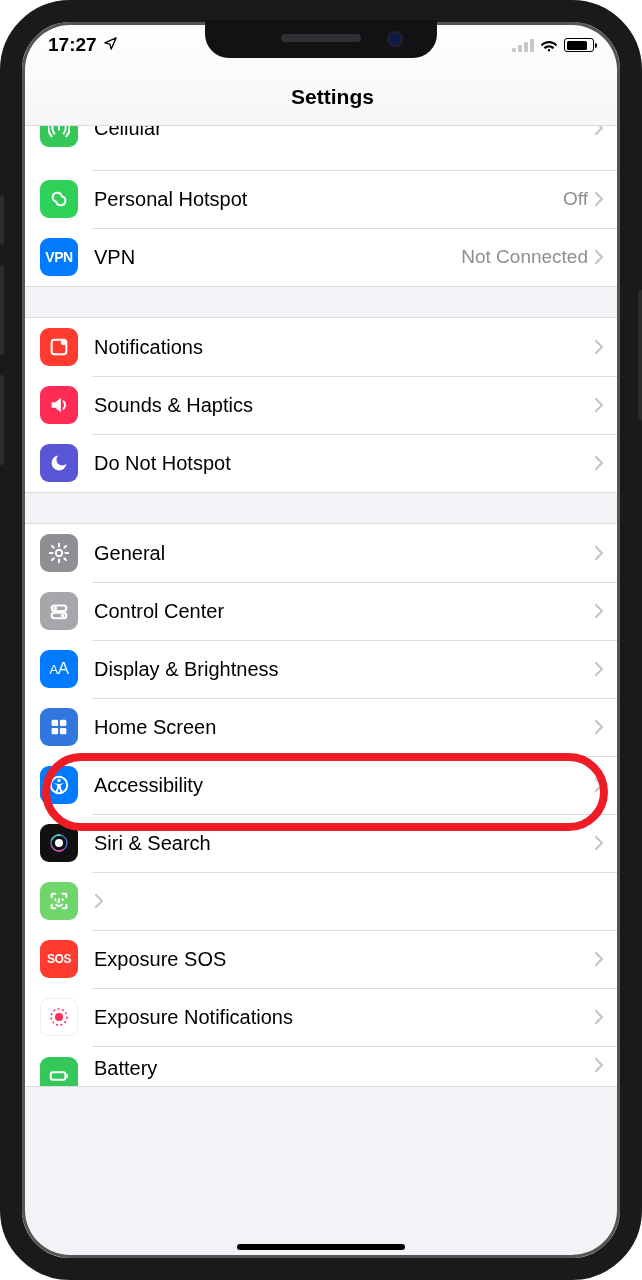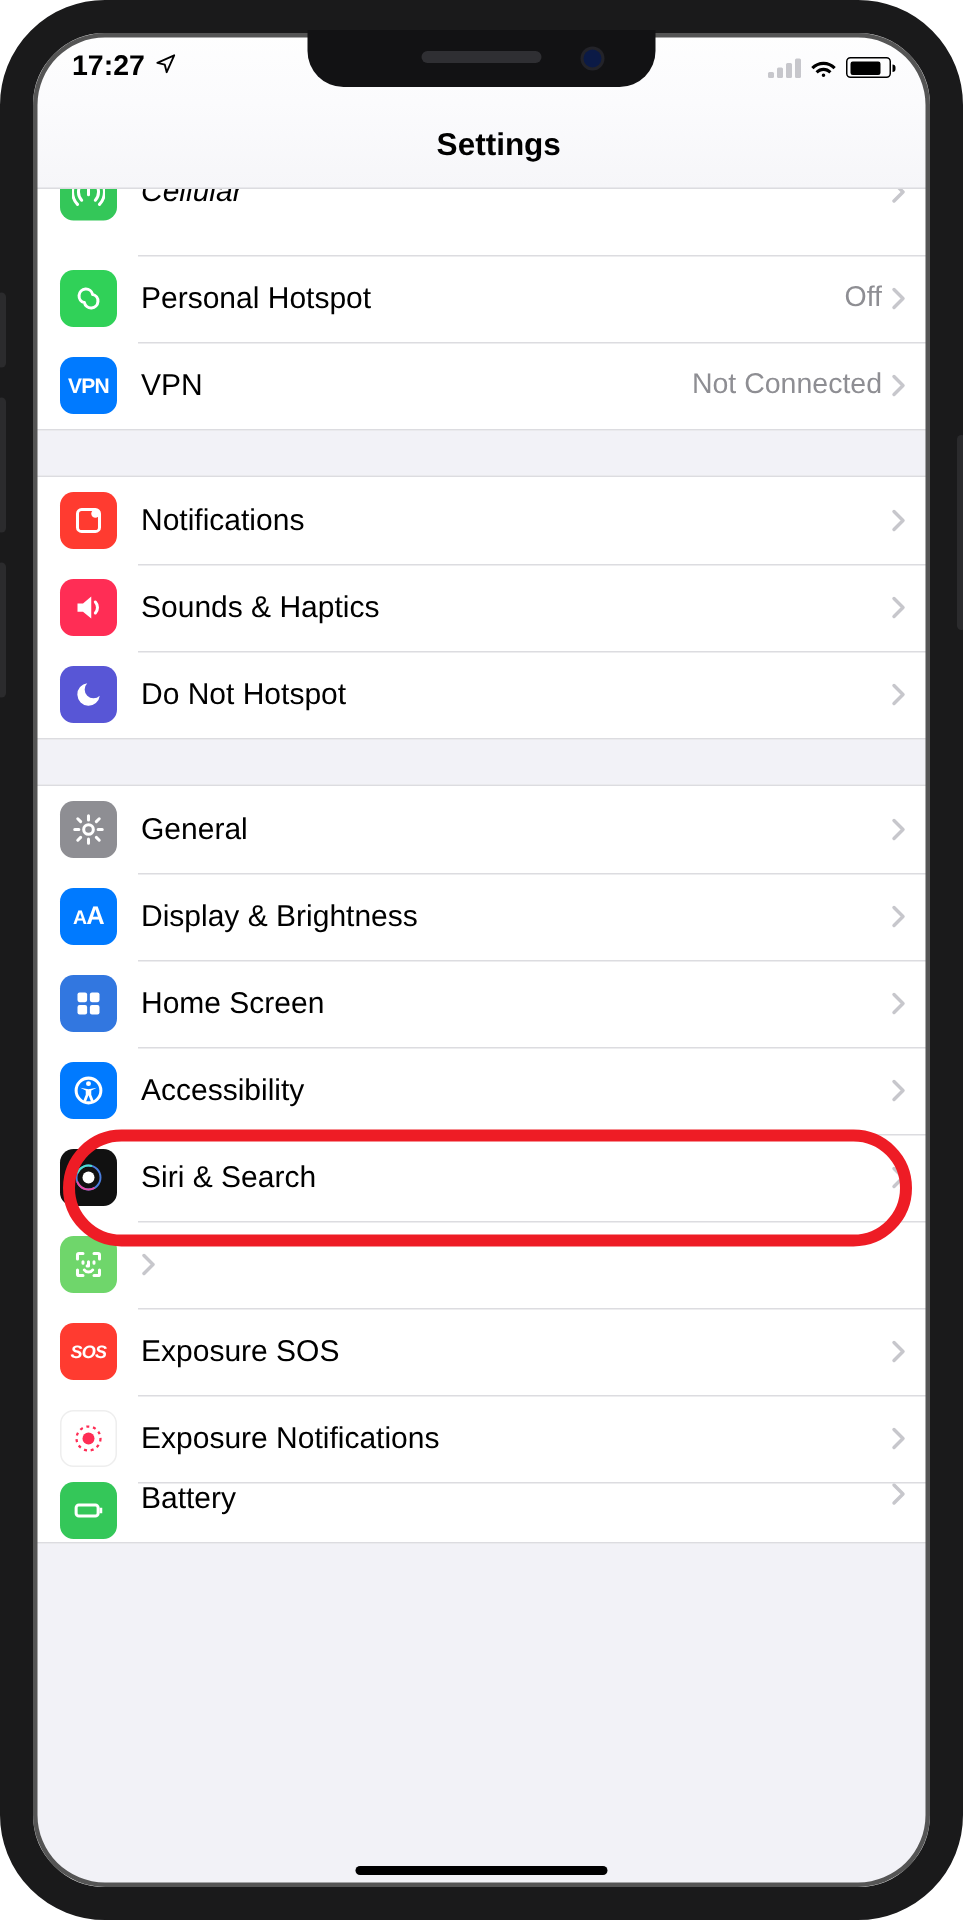--- a/index.html
+++ b/index.html
@@ -64,36 +64,36 @@
     .bg-red     { background:#ff3b30; }
     .bg-redpk   { background:#ff2d55; }
     .bg-indigo  { background:#5856d6; }
     .bg-indigo2 { background:#5e5ce6; }
     .bg-gray    { background:#8e8e93; }
     .bg-gray2   { background:#a7a7ab; }
     .bg-grid    { background:#3277e0; }
     .bg-teal    { background:#5ac8d8; }
     .bg-black   { background:#111; }
     .bg-liteg   { background:#6fd66b; }
-    .bg-sos     { background:#ff3b30;font-style:italic; }
+    .bg-sos     { background:#ff3b30; }
     .bg-white   { background:#fff; }
     .bg-batt    { background:#34c759; }
 
     .ico-txt { color:#fff; font-weight:700; font-size: 15px; letter-spacing:-0.5px;}
     .ico-txt.small { font-size: 14px; }
 
     
     .icon svg { display:block; }
     .icon .st-white { fill:#fff; }
     .icon .st-stroke { stroke:#fff; fill:none; stroke-width:2.2; stroke-linecap:round; stroke-linejoin:round;}
 
     
     .row.cut-top .row-label, .row.cut-top .row-detail, .row.cut-top .chev, .row.cut-top .icon { transform: translateY(-20px); }
-    .row.cut-top { height: 44px; overflow:hidden;font-style:italic;}
-    .row.cut-bot { height: 40px; overflow:hidden; align-items: flex-start; padding-top: 0;}
+    .row.cut-top { height: 44px; overflow:hidden;}
+    .row.cut-bot { height: 40px; overflow:hidden; align-items: flex-start; padding-top: 11px;}
   </style>
 </head>
 <body>
 
 <div class="screen">
 
   <div class="statusbar">
     <div class="status-left">
       <span>17:27</span>
       <span>
@@ -224,24 +224,41 @@
               <path class="st-stroke" d="M12 2v3M12 19v3M4.2 4.2l2.1 2.1M17.7 17.7l2.1 2.1M2 12h3M19 12h3M4.2 19.8l2.1-2.1M17.7 6.3l2.1-2.1"></path>
             </svg>
         </div>
         <span class="row-label">General</span>
         <span class="chev">
             <svg width="10" height="16" viewBox="0 0 10 16">
               <path d="M2 2l6 6-6 6" stroke="#c7c7cc" stroke-width="2.3" fill="none" stroke-linecap="round" stroke-linejoin="round"></path>
             </svg>
           </span>
       </div>
+      <div class="row">
+        <div class="sep"></div>
+        <div class="icon bg-gray2">
+          <svg width="22" height="22" viewBox="0 0 24 24">
+              <rect x="4" y="6" width="16" height="6" rx="3" class="st-stroke"></rect>
+              <circle cx="8" cy="9" r="2" class="st-white"></circle>
+              <rect x="4" y="14" width="16" height="6" rx="3" class="st-stroke"></rect>
+              <circle cx="16" cy="17" r="2" class="st-white"></circle>
+            </svg>
+        </div>
+        <span class="row-label">Control Center</span>
+        <span class="chev">
+            <svg width="10" height="16" viewBox="0 0 10 16">
+              <path d="M2 2l6 6-6 6" stroke="#c7c7cc" stroke-width="2.3" fill="none" stroke-linecap="round" stroke-linejoin="round"></path>
+            </svg>
+          </span>
+      </div>
       <div class="row" id="row-display">
         <div class="sep"></div>
         <div class="icon bg-blue">
-            <span class="ico-txt" style="font-size:13px; font-weight:700;">A<span style="font-size:17px;">A</span></span>
+            <span class="ico-txt" style="font-size:13px; font-weight:400;">A<span style="font-size:17px;">A</span></span>
           </div>
         <span class="row-label">Display &amp; Brightness</span>
         <span class="chev">
             <svg width="10" height="16" viewBox="0 0 10 16">
               <path d="M2 2l6 6-6 6" stroke="#c7c7cc" stroke-width="2.3" fill="none" stroke-linecap="round" stroke-linejoin="round"></path>
             </svg>
           </span>
       </div>
       <div class="row">
         <div class="sep"></div>

